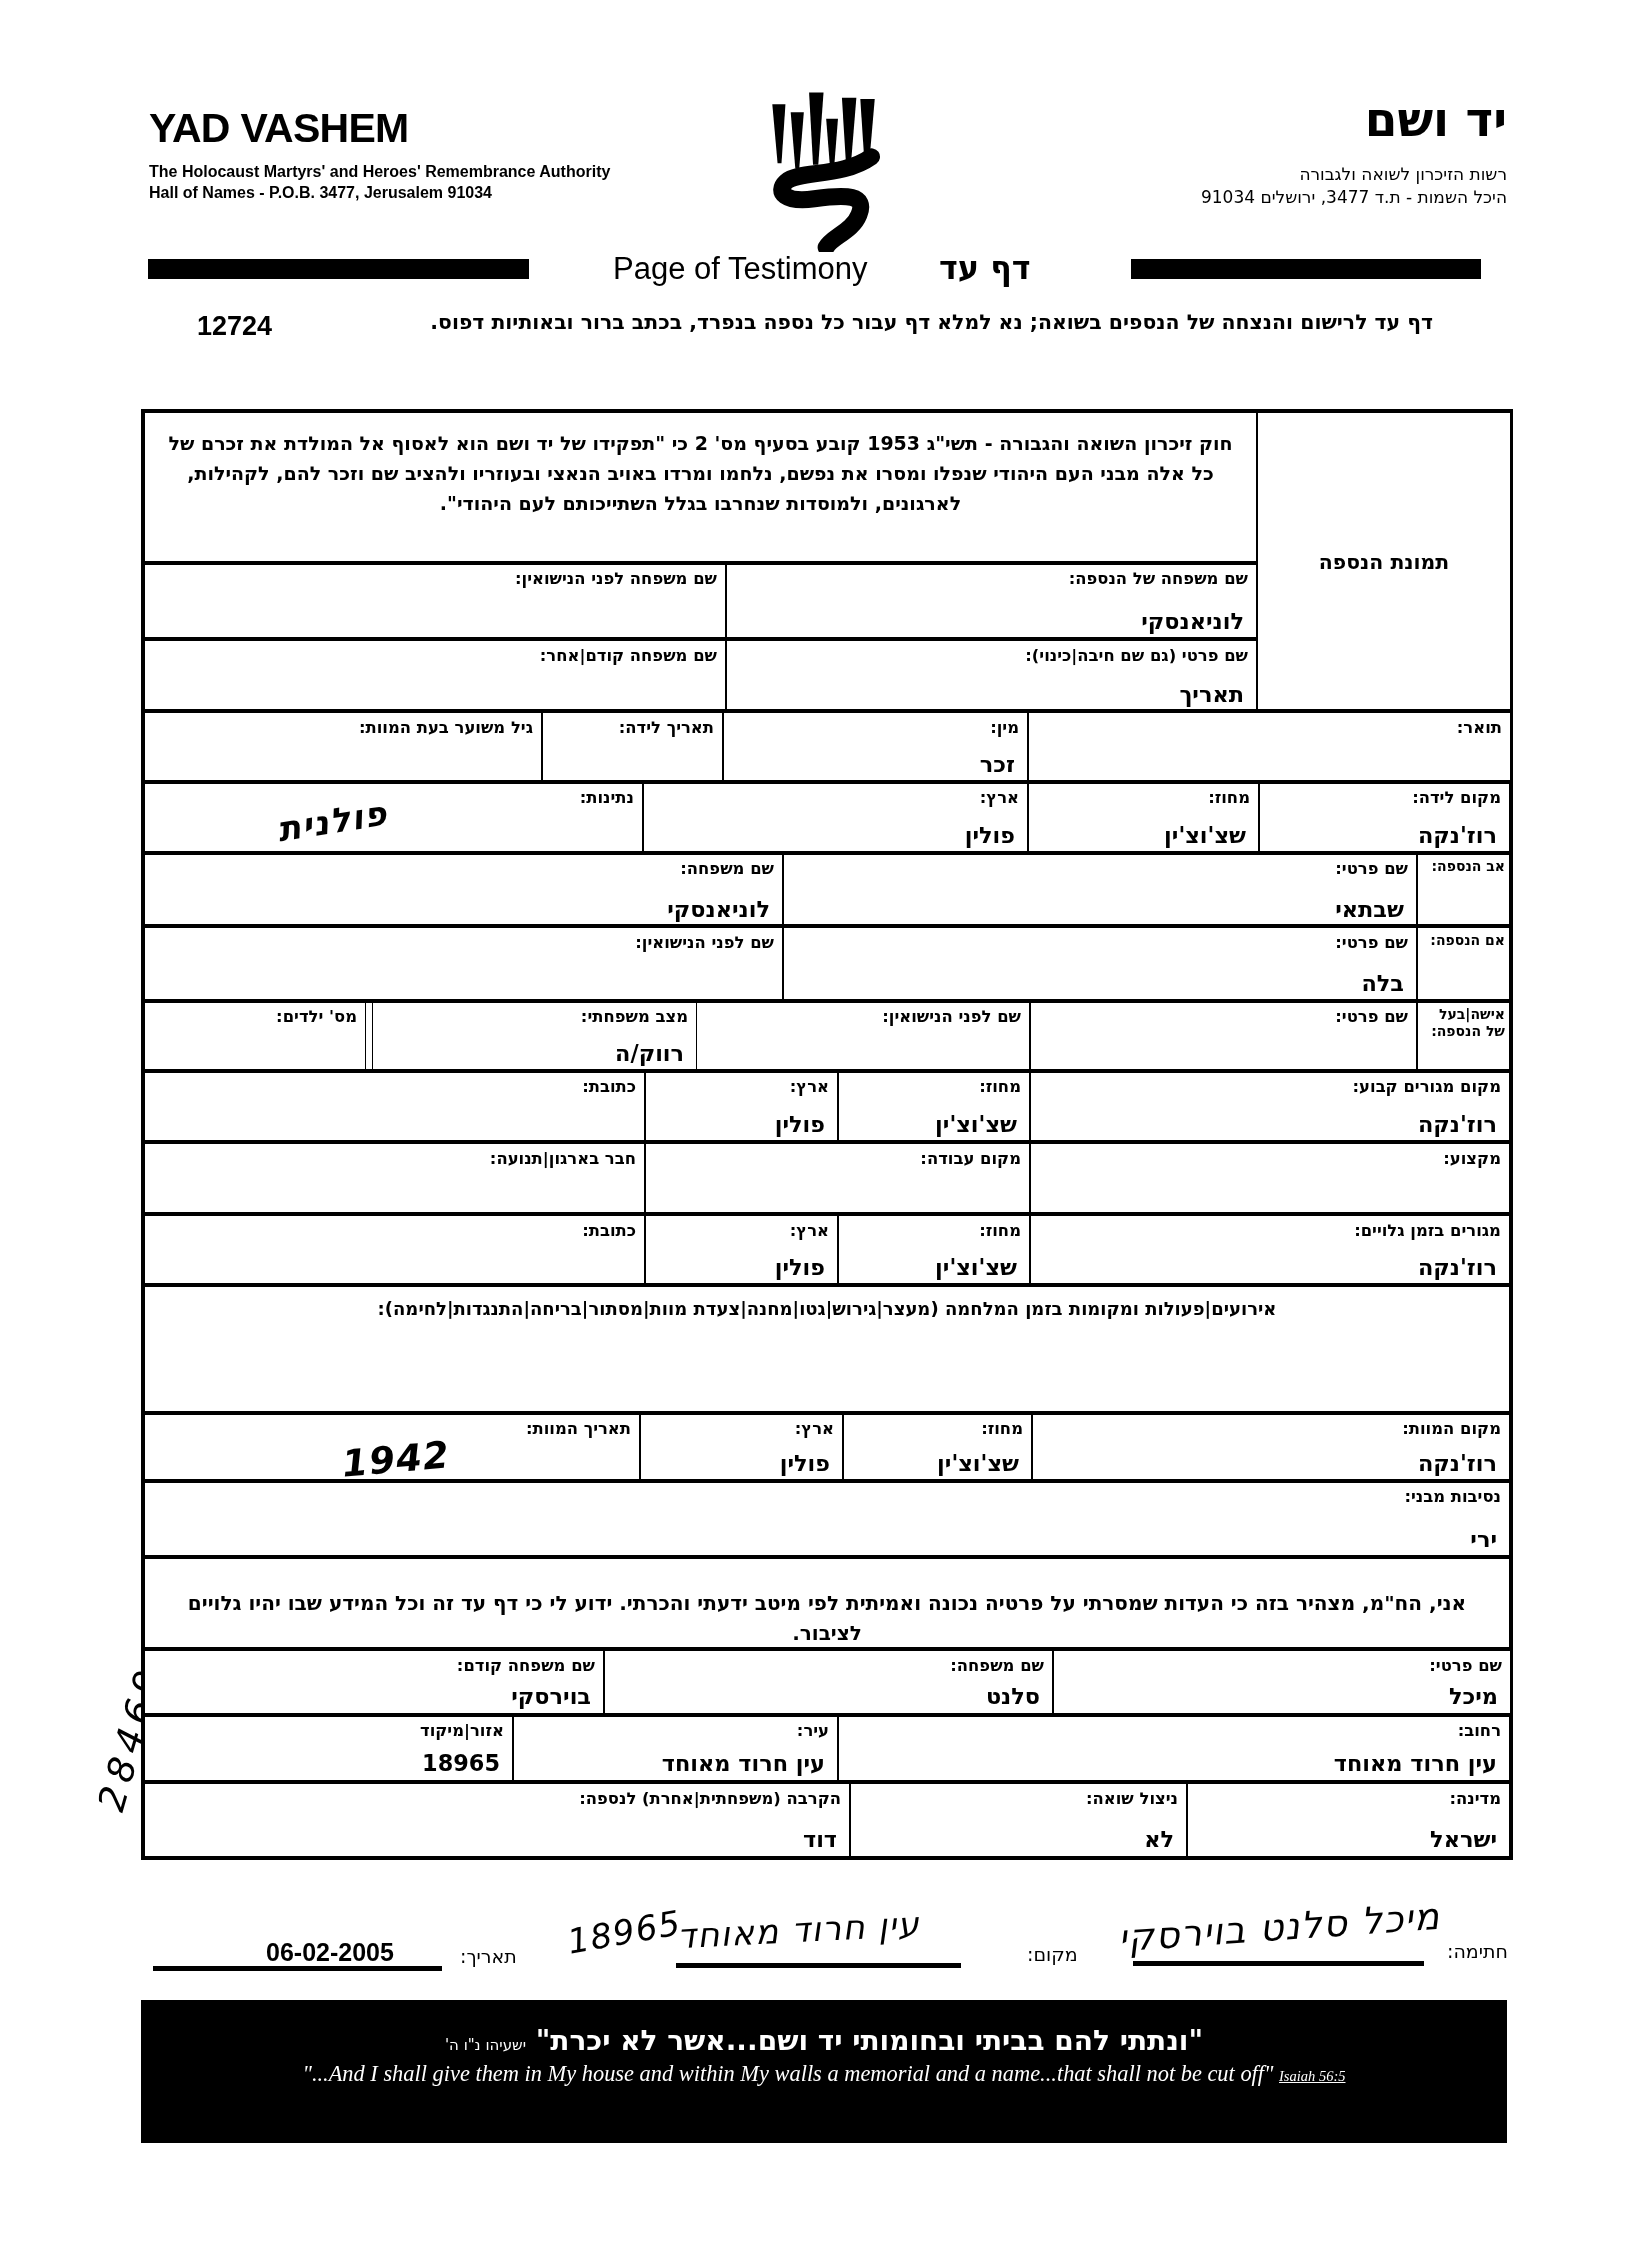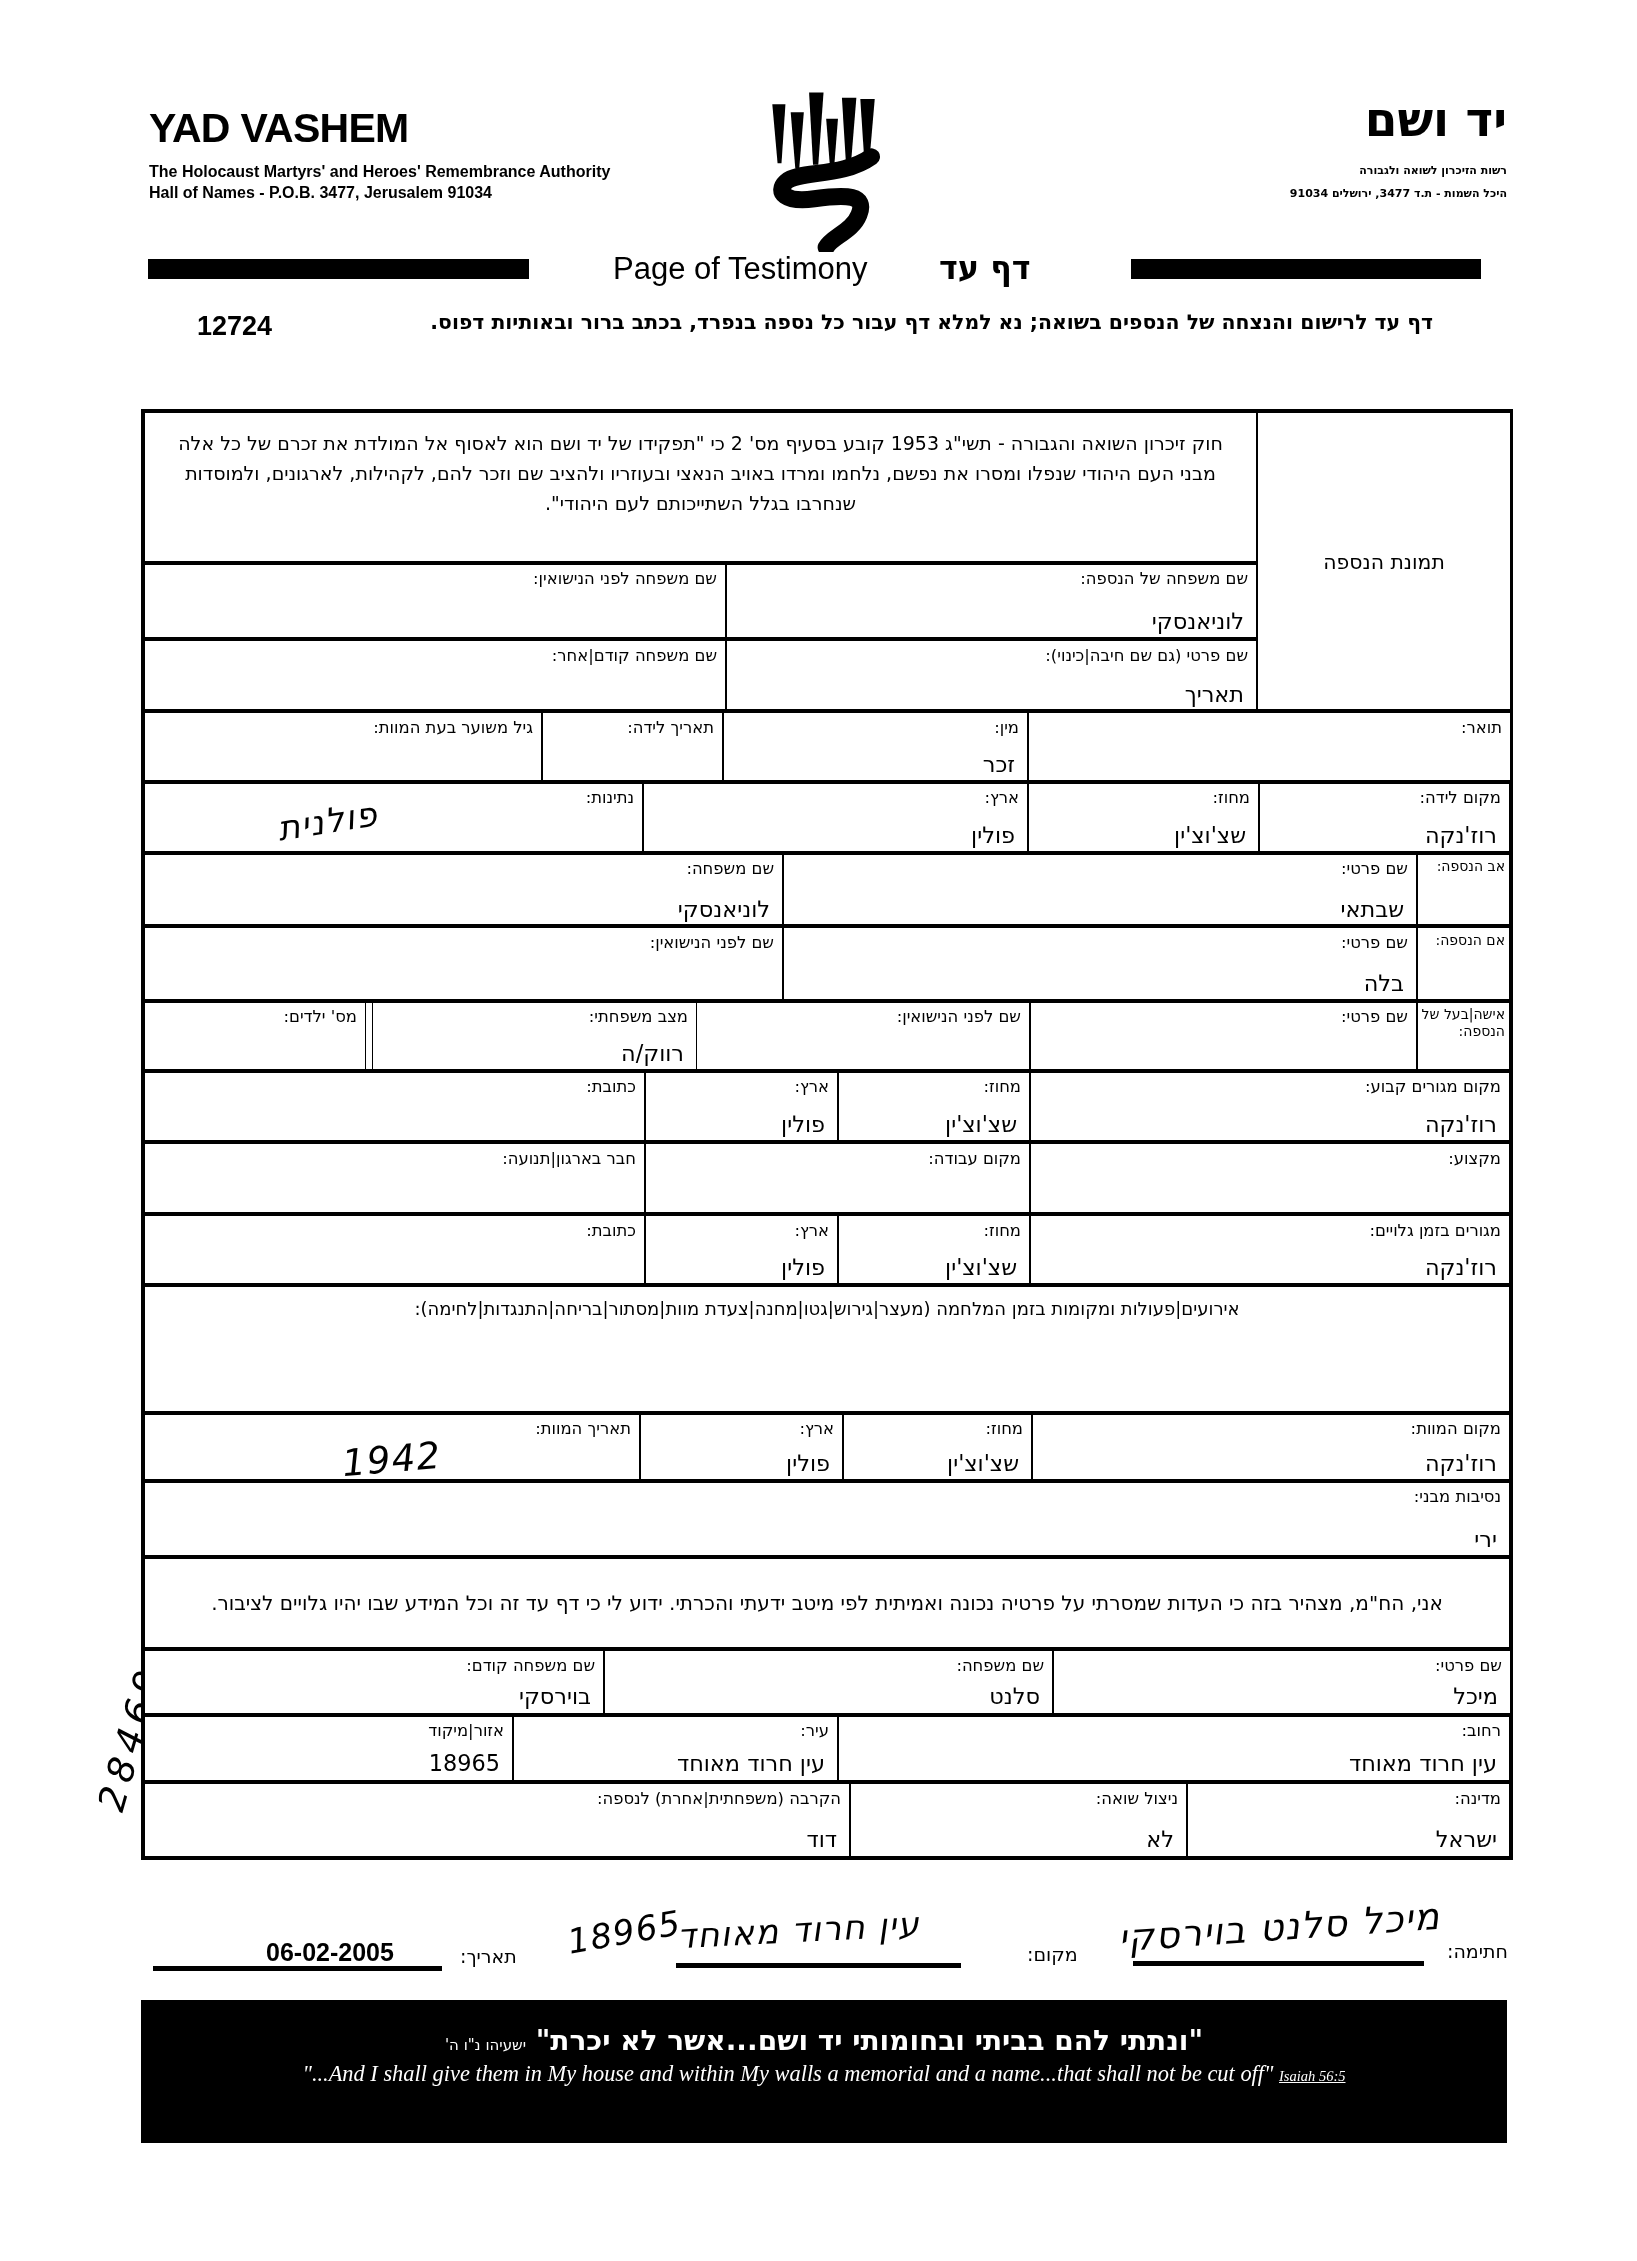--- a/index.html
+++ b/index.html
@@ -3,31 +3,31 @@
 <meta charset="utf-8">
 <style>
   html,body{margin:0;padding:0;background:#888;}
   .page{position:relative;width:1637px;height:2261px;background:#ffffff;color:#000;
         font-family:"DejaVu Sans",sans-serif;direction:rtl;overflow:hidden;}
   .abs{position:absolute;}
   
   .en-title{font-family:"Liberation Sans",sans-serif;font-weight:bold;font-size:41px;letter-spacing:-0.7px;direction:ltr;}
   .en-sub{font-family:"Liberation Sans",sans-serif;font-weight:bold;font-size:16px;direction:ltr;}
   .he-title{font-weight:bold;font-size:47px;}
-  .he-sub{font-weight:bold;font-size:11px;text-align:center;}
+  .he-sub{font-weight:normal;font-size:17px;text-align:center;}
   .bar{position:absolute;height:20px;background:#000;}
   .pt-title{font-family:"Liberation Sans",sans-serif;font-size:31px;direction:ltr;}
   .pt-he{font-size:32px;font-weight:bold;}
   .instr{position:absolute;left:197px;top:310px;width:1236px;display:flex;justify-content:space-between;
          align-items:flex-start;direction:rtl;}
   .instr-text{font-size:20.4px;font-weight:bold;}
   .instr-num{font-family:"Liberation Sans",sans-serif;font-size:27px;font-weight:bold;direction:ltr;padding-top:1.3px;}
   
   .form{position:absolute;left:141px;top:409px;width:1366px;height:1445px;border:3.3px solid #000;
-        box-sizing:content-box;}
+        box-sizing:content-box;font-weight:bold;}
   .cell{position:absolute;box-sizing:border-box;border:1.3px solid #000;background:#fff;}
   .lbl{display:block;text-align:right;font-size:16.4px;padding:5.3px 8px 0 4px;line-height:1.2;}
   .lbl.sm{font-size:14px;padding:4px 4px 0 1.3px;}
   .val{position:absolute;bottom:4px;right:12px;font-size:22.4px;white-space:nowrap;}
   .hr{position:absolute;background:#000;height:4px;left:0;}
   .legal{font-size:19px;line-height:1.58;text-align:center;padding:14.5px 22.4px 0 22.4px;}
   .photo-cell{display:flex;align-items:center;justify-content:center;font-size:20.4px;}
   .events-lbl{text-align:center;font-size:18px;padding-top:12px;}
   .decl{font-size:20px;text-align:center;padding:30px 20px 0 20px;line-height:1.5;}
   

